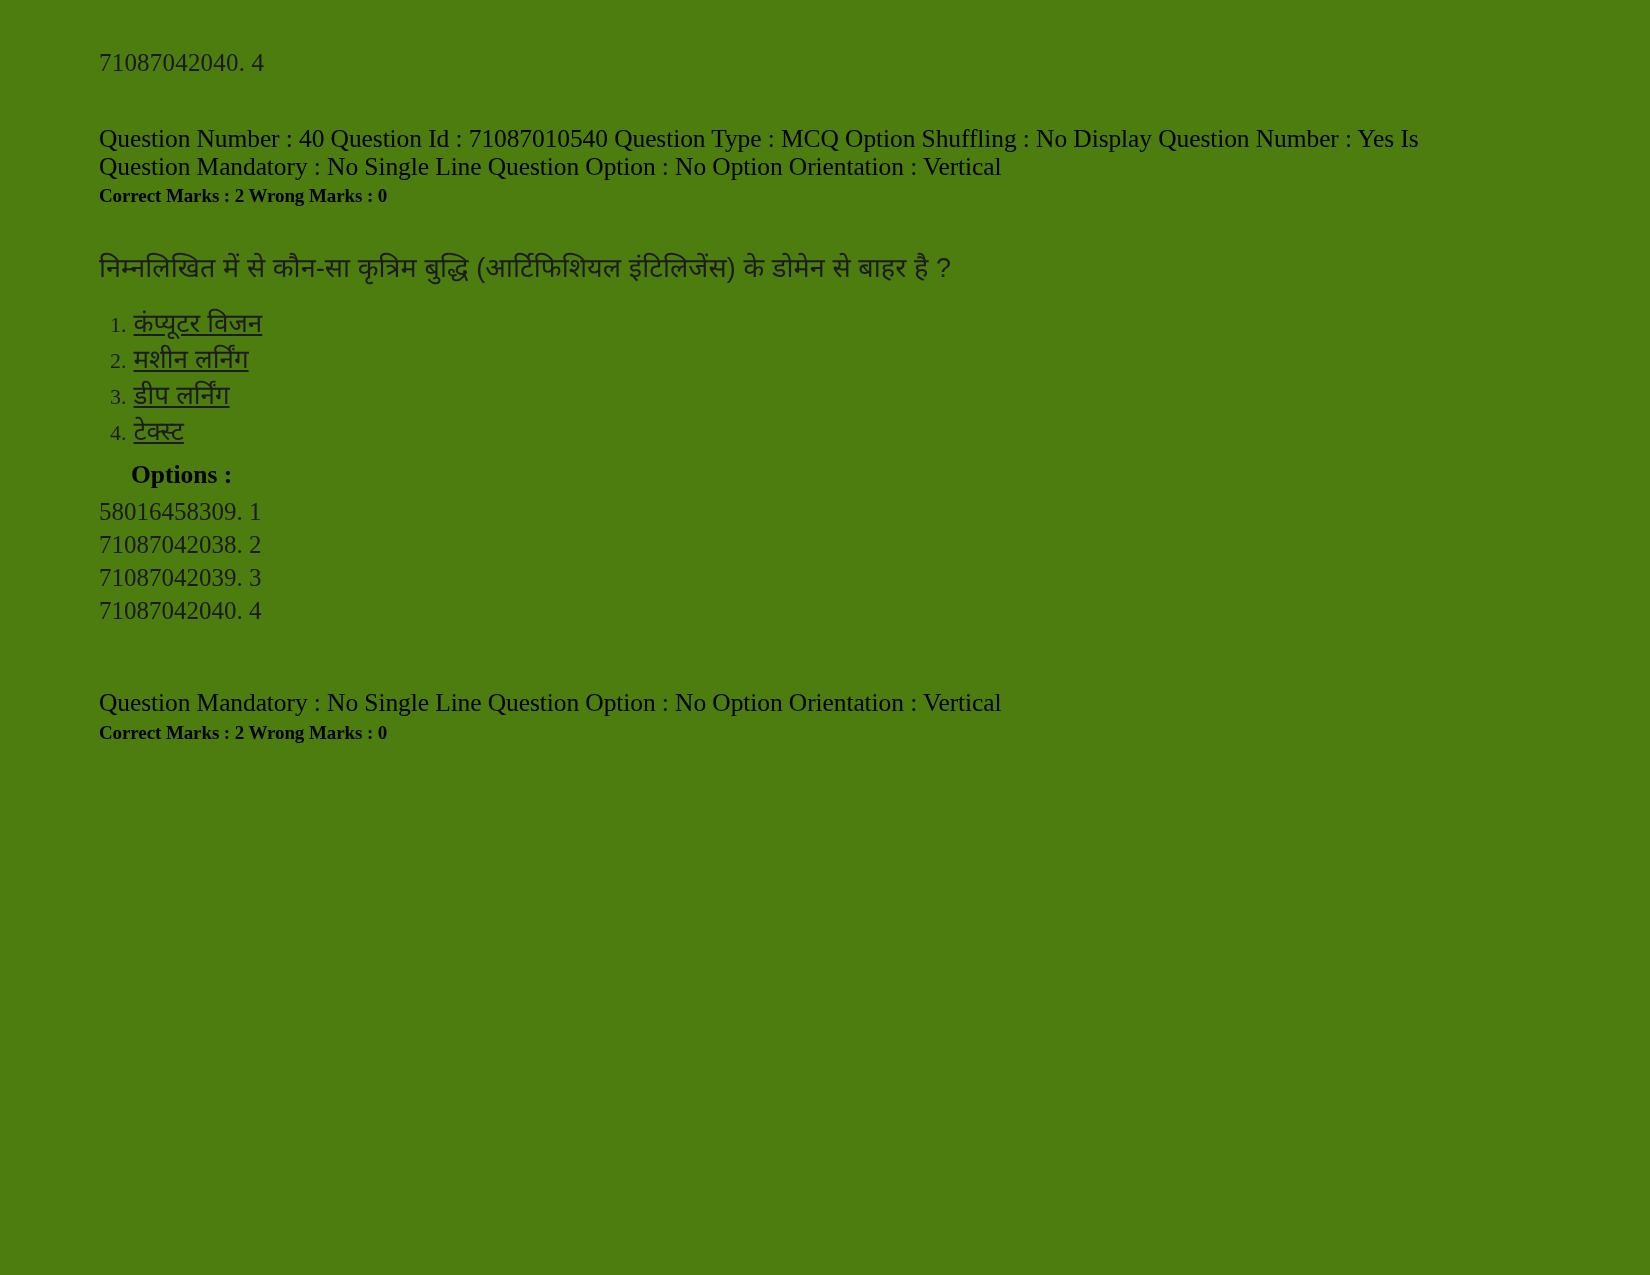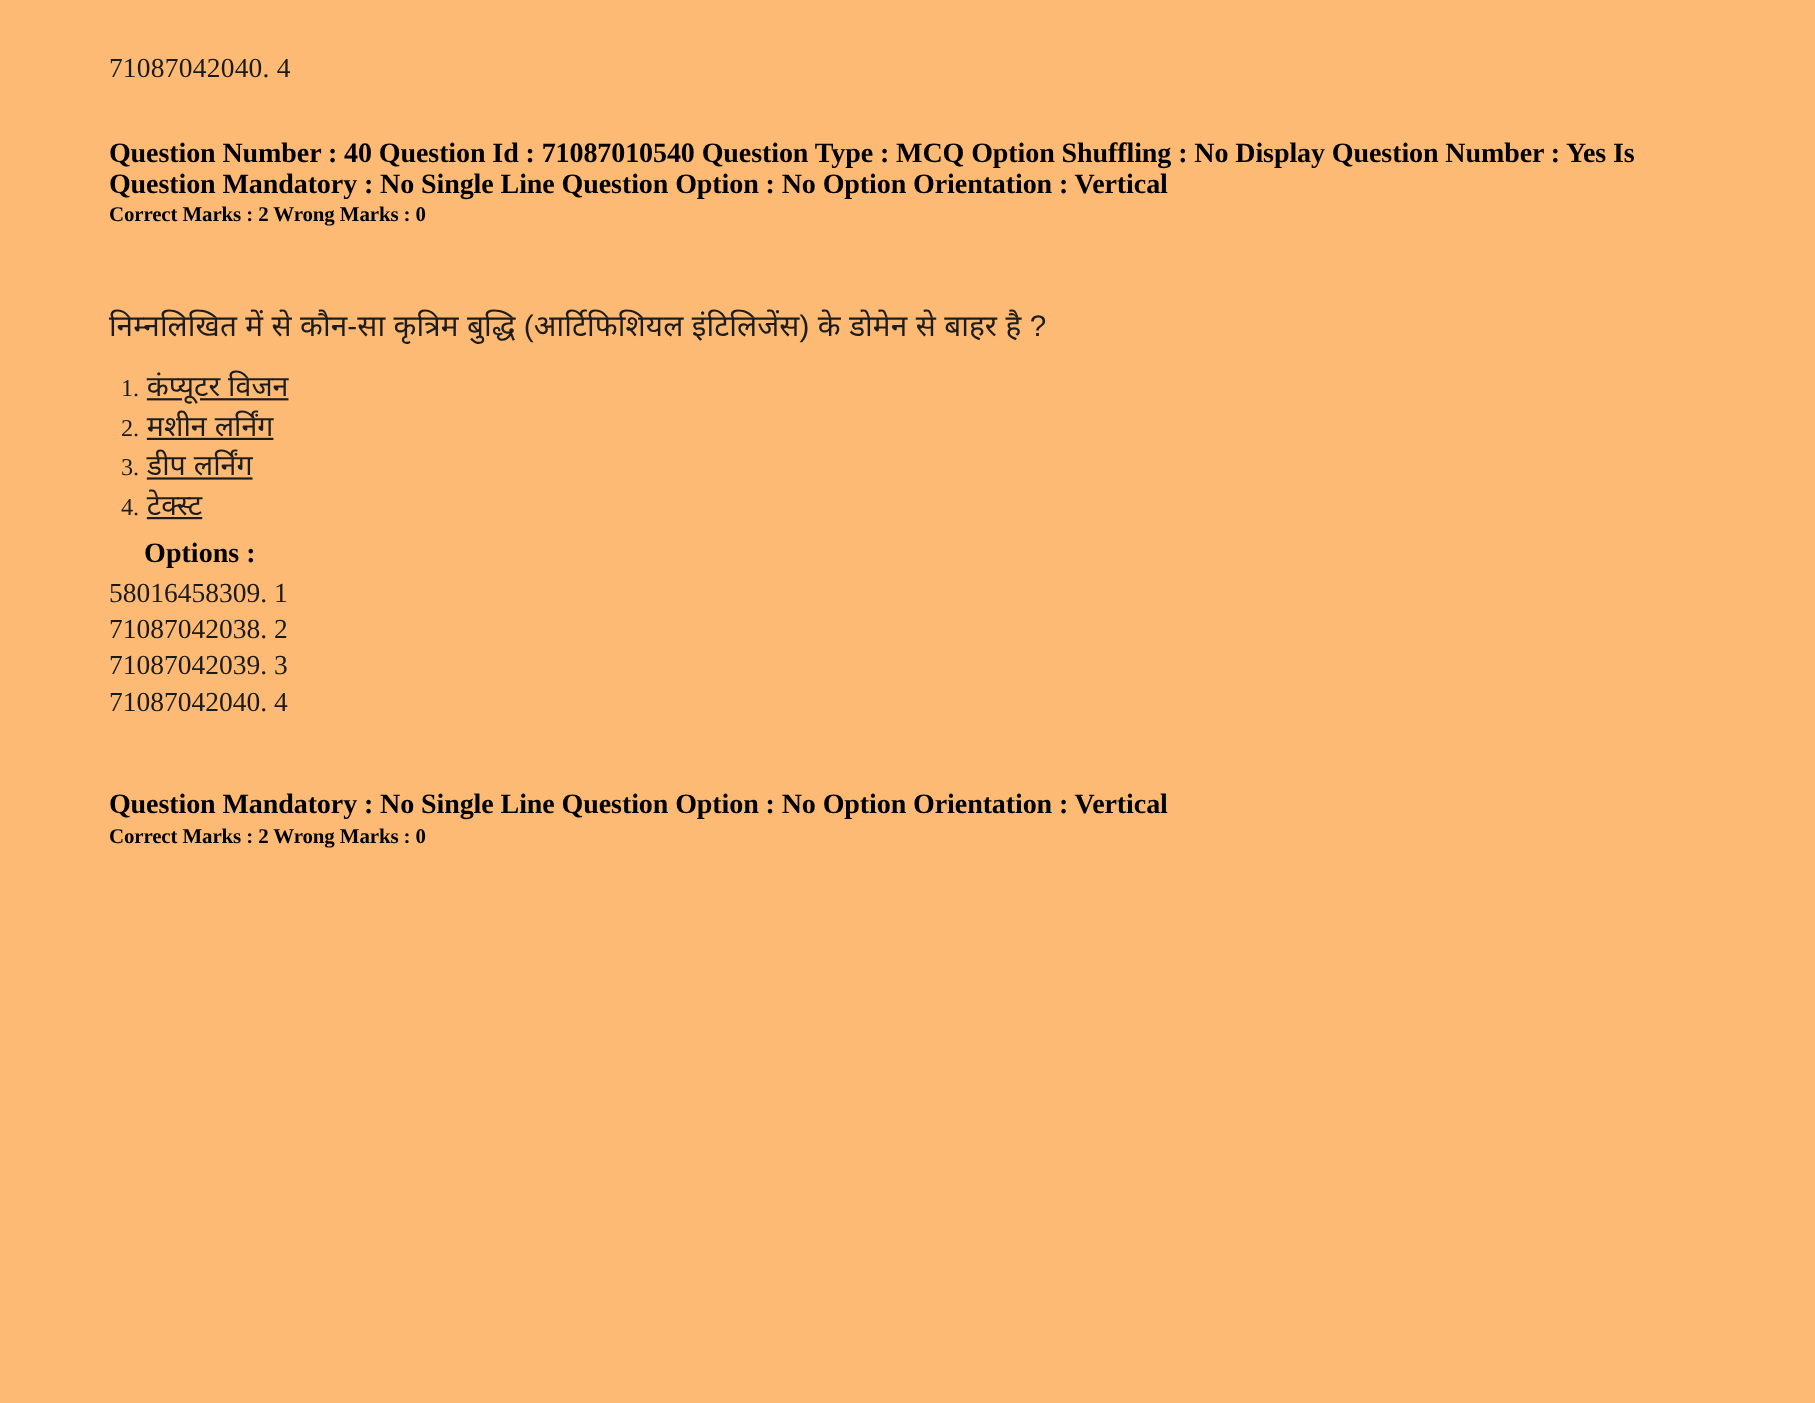--- a/index.html
+++ b/index.html
@@ -12,21 +12,21 @@
     width: 1650px;
     height: 1275px;
     font-family: "Liberation Serif", "DejaVu Serif", serif;
     color: #000000;
     -webkit-font-smoothing: antialiased;
   }
   .page {
     position: relative;
     width: 1650px;
     height: 1275px;
-    background: #fdba74;
+    background: #4d7c0f;
     box-sizing: border-box;
     padding: 0;
     overflow: hidden;
   }
   .content {
     position: absolute;
     left: 99px;
     top: 46px;
     width: 1420px;
   }
@@ -37,21 +37,21 @@
     font-size: 25px;
     font-weight: 400;
     line-height: 33px;
     color: #1a1a1a;
     letter-spacing: 0.2px;
     white-space: pre;
   }
   .meta-block {
     font-family: "Liberation Serif", "DejaVu Serif", serif;
     font-size: 25.5px;
-    font-weight: 700;
+    font-weight: 400;
     line-height: 27.5px;
     color: #000000;
     letter-spacing: -0.1px;
   }
   .meta-block .meta-line {
     display: block;
     white-space: normal;
   }
   .meta-marks {
     font-family: "Liberation Serif", "DejaVu Serif", serif;
@@ -68,21 +68,20 @@
   .gap-big   { height: 62px; }
 
   
   .hindi-question {
     font-family: "Liberation Sans", "DejaVu Sans", sans-serif;
     font-size: 27px;
     line-height: 40px;
     color: #1c1c1c;
     font-weight: 400;
     letter-spacing: 0.1px;
-    margin-top: 28px;
   }
   .hindi-options {
     margin: 18px 0 0 0;
     padding: 0;
     list-style: none;
   }
   .hindi-options li {
     display: flex;
     align-items: baseline;
     font-family: "Liberation Sans", "DejaVu Sans", sans-serif;

